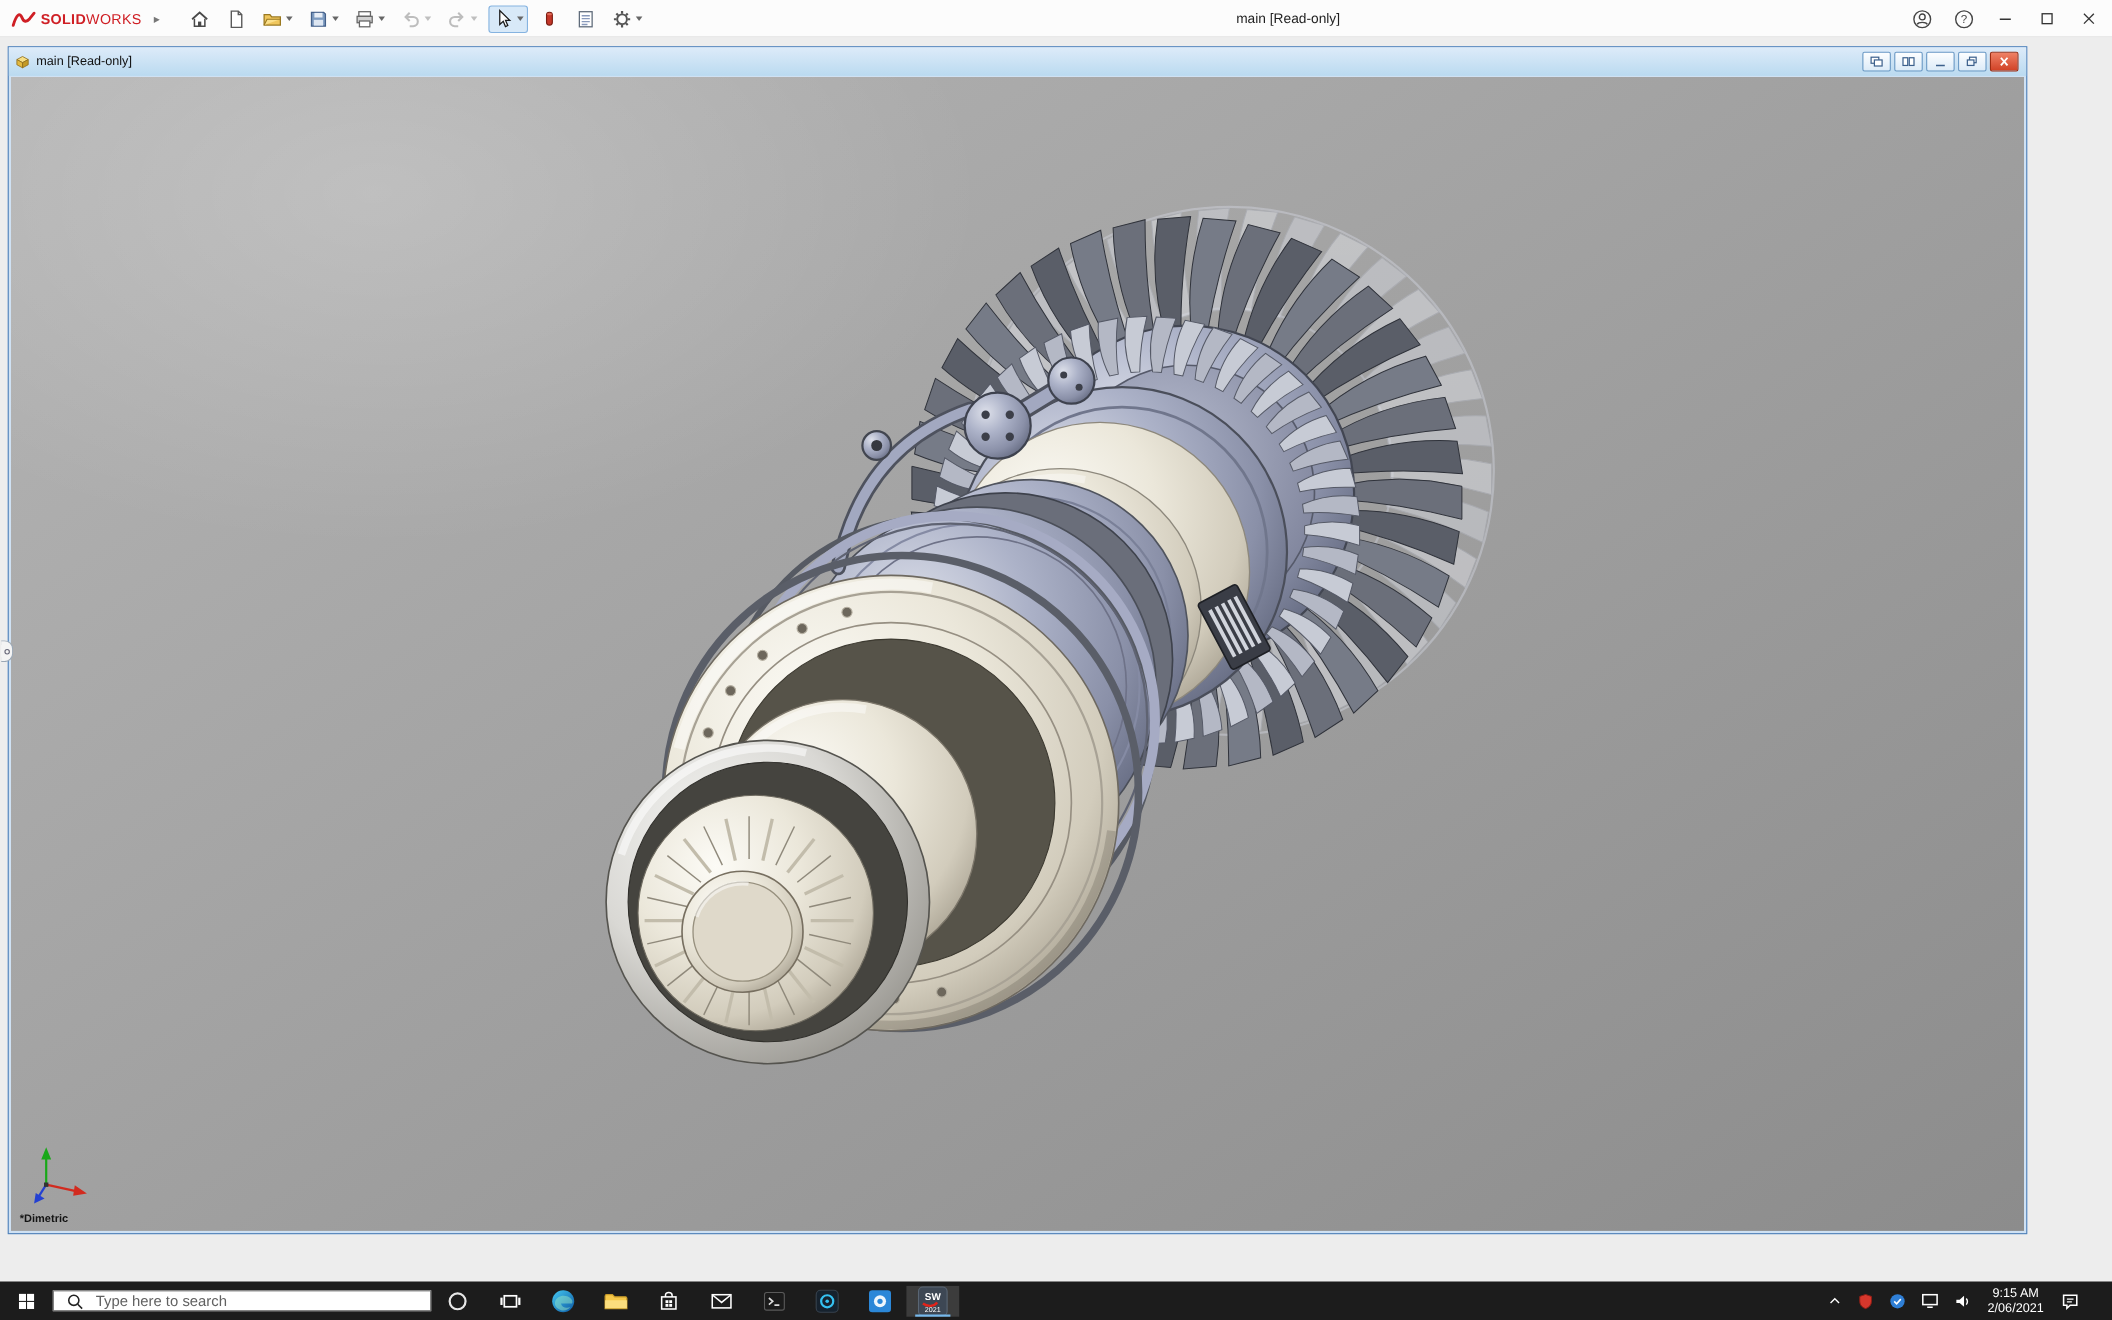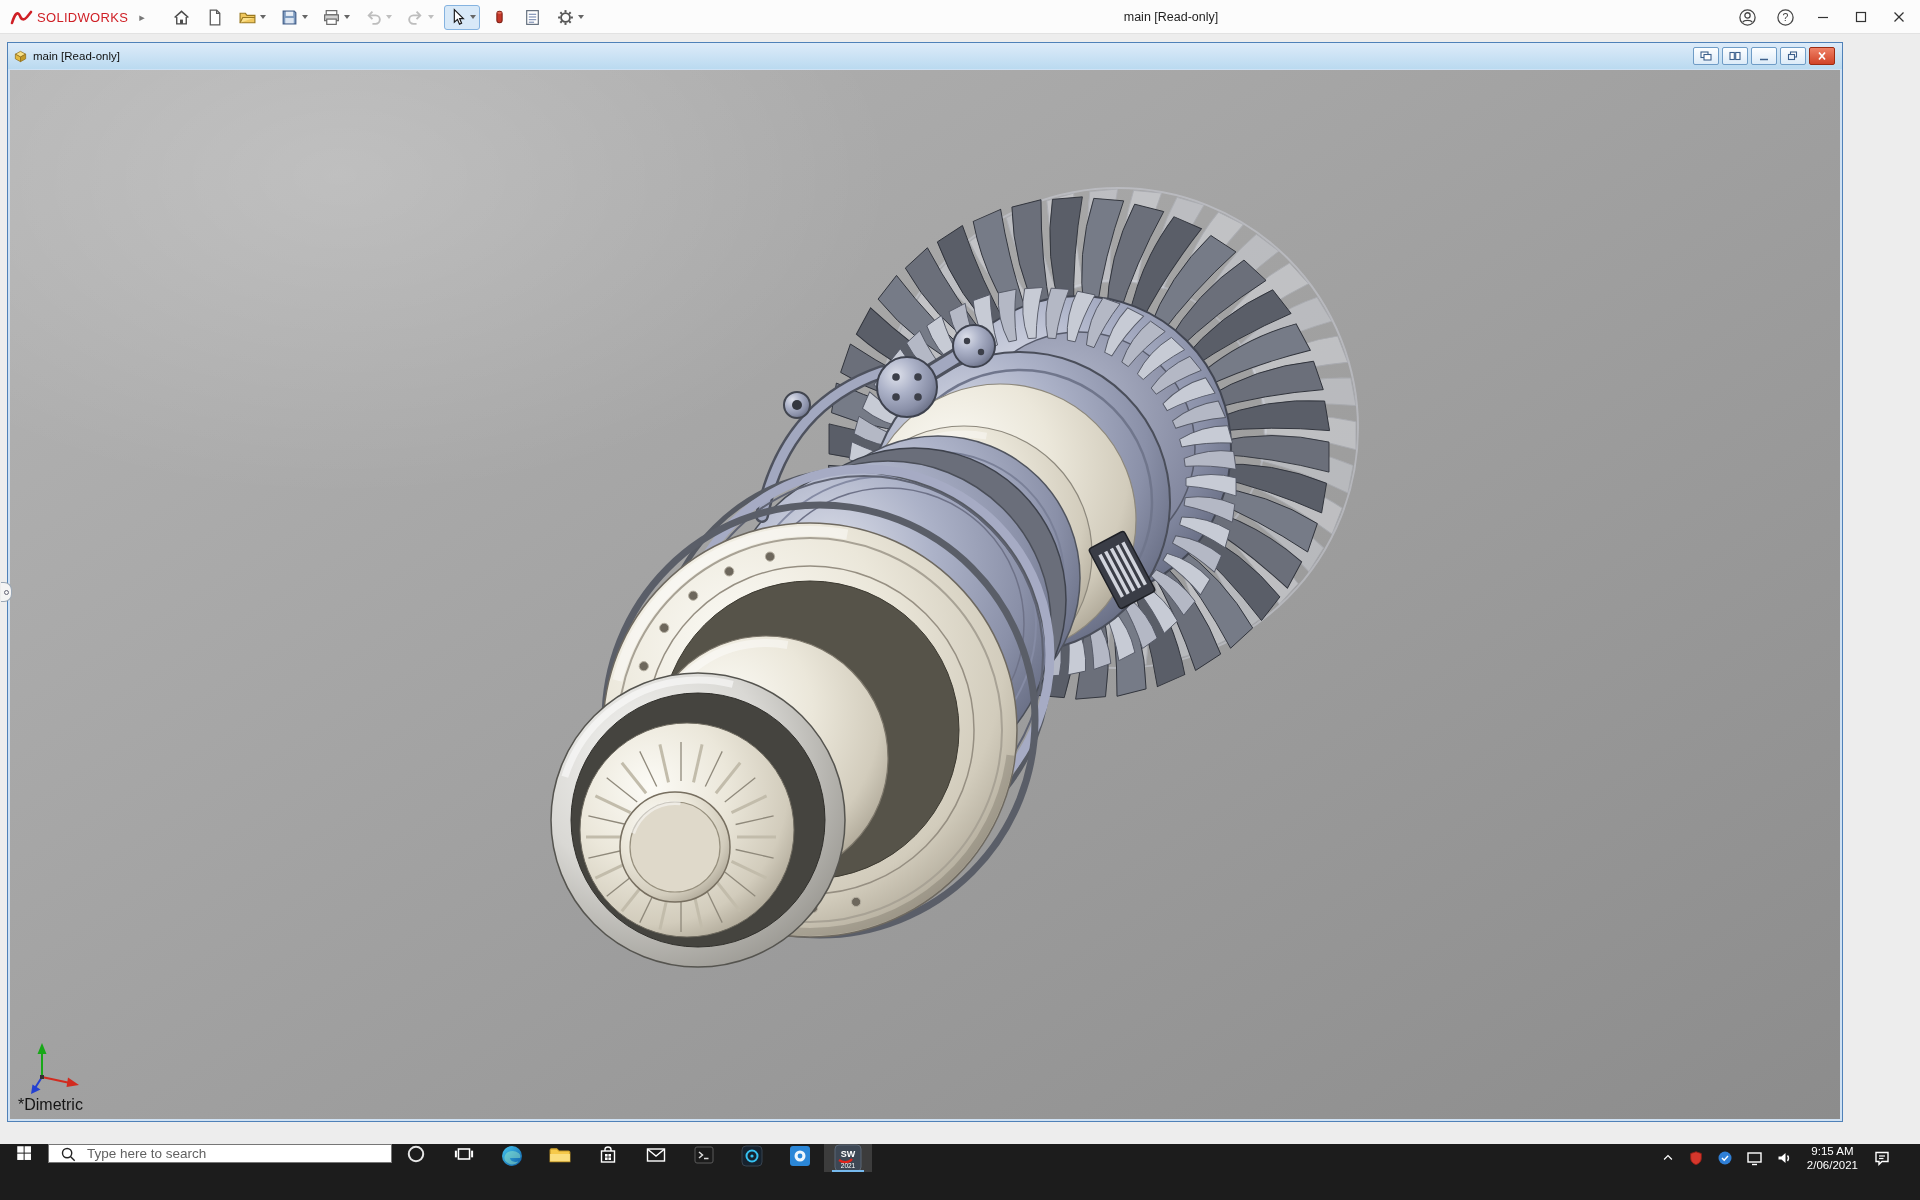--- a/index.html
+++ b/index.html
@@ -5,21 +5,21 @@
   *{box-sizing:border-box}
   html,body{margin:0;padding:0}
   body{width:1920px;height:1200px;overflow:hidden;background:#ededed;
        font-family:"Liberation Sans",sans-serif;position:relative;user-select:none}
 
   
   .titlebar{position:absolute;left:0;top:0;right:0;height:34px;background:#fcfcfc;
             border-bottom:1px solid #e2e2e2;z-index:10}
   .brand{position:absolute;left:10px;top:0;height:34px;display:flex;align-items:center;gap:3px}
   .brand-text{font-size:13px;letter-spacing:.3px;color:#cf1f25}
-  .brand-text b{font-weight:normal}
+  .brand-text b{font-weight:bold}
   .brand-chev{color:#777;font-size:11px;margin-left:8px}
   .tools{position:absolute;left:168px;top:0;height:34px;display:flex;align-items:center;gap:6px}
   .tool{display:flex;align-items:center;gap:2px;padding:2px 3px;border-radius:3px;border:1px solid transparent}
   .tool.active{background:#d8e9f8;border-color:#85b3e0}
   .caret{width:0;height:0;border-left:3.5px solid transparent;border-right:3.5px solid transparent;
          border-top:4px solid #666;margin-left:1px}
   .caret.dim{border-top-color:#bfbfbf}
   .wtitle{position:absolute;left:1060px;top:0;width:222px;height:34px;line-height:34px;
           text-align:center;font-size:12.5px;color:#1f1f1f}
   .sysbtns{position:absolute;right:2px;top:0;height:34px;display:flex}
@@ -32,30 +32,30 @@
          background:linear-gradient(#ddebf9,#badaf0)}
   .dtitle{font-size:11.5px;color:#101010;margin-left:5px}
   .dbtns{margin-left:auto;display:flex;gap:3px;padding-right:2px}
   .dbtn{width:26px;height:18px;border:1px solid #6f9cc6;border-radius:2px;
         background:linear-gradient(#fdfeff,#dcebf8);display:flex;align-items:center;justify-content:center}
   .dbtn.close{background:linear-gradient(#ef8166,#d14327);border-color:#9c2c12}
   .vp{position:absolute;left:2px;right:2px;top:27px;bottom:2px;overflow:hidden;
       background:radial-gradient(ellipse 900px 520px at 18% 10%,rgba(255,255,255,.20),rgba(255,255,255,0) 62%),
                  linear-gradient(148deg,#b5b5b5,#a1a1a1 48%,#8c8c8c)}
   .vp svg.model{position:absolute;left:0;top:0}
-  .vlabel{position:absolute;left:8px;bottom:5px;font-size:16px;font-weight:normal;color:#141414}
+  .vlabel{position:absolute;left:8px;bottom:5px;font-size:10px;font-weight:bold;color:#141414}
   .triad{position:absolute;left:16px;bottom:22px}
   .flyout{position:absolute;left:1px;top:582px;width:11px;height:20px;background:#f4f4f4;
           border:1px solid #9aa7b5;border-left:none;border-radius:0 8px 8px 0;z-index:8;
           display:flex;align-items:center;justify-content:center}
   .flyout i{width:5px;height:5px;border:1px solid #667;border-radius:50%;display:block}
 
   
-  .taskbar{position:absolute;left:0;right:0;bottom:0;height:56px;background:#1c1c1c;
-           display:flex;align-items:flex-start;z-index:20;color:#fff}
+  .taskbar{position:absolute;left:0;right:0;bottom:0;height:35px;background:#1c1c1c;
+           display:flex;align-items:center;z-index:20;color:#fff}
   .tstart{width:48px;display:flex;align-items:center;justify-content:center}
   .tsearch{width:344px;background:#fff;border:1px solid #767676;display:flex;align-items:center;
            gap:9px;padding:0 11px}
   .tsearch input{flex:1;border:none;outline:none;background:transparent;font-size:13.5px;
                  color:#333;font-family:inherit}
   .tsearch input::placeholder{color:#616161}
   .tbtn{width:48px;display:flex;align-items:center;justify-content:center;position:relative}
   .tbtn.active{background:rgba(255,255,255,.14)}
   .tbtn.active::after{content:"";position:absolute;left:8px;right:8px;bottom:0;height:2px;background:#76b9ed}
   .tray{margin-left:auto;display:flex;align-items:center;gap:13px;padding:0 10px}

